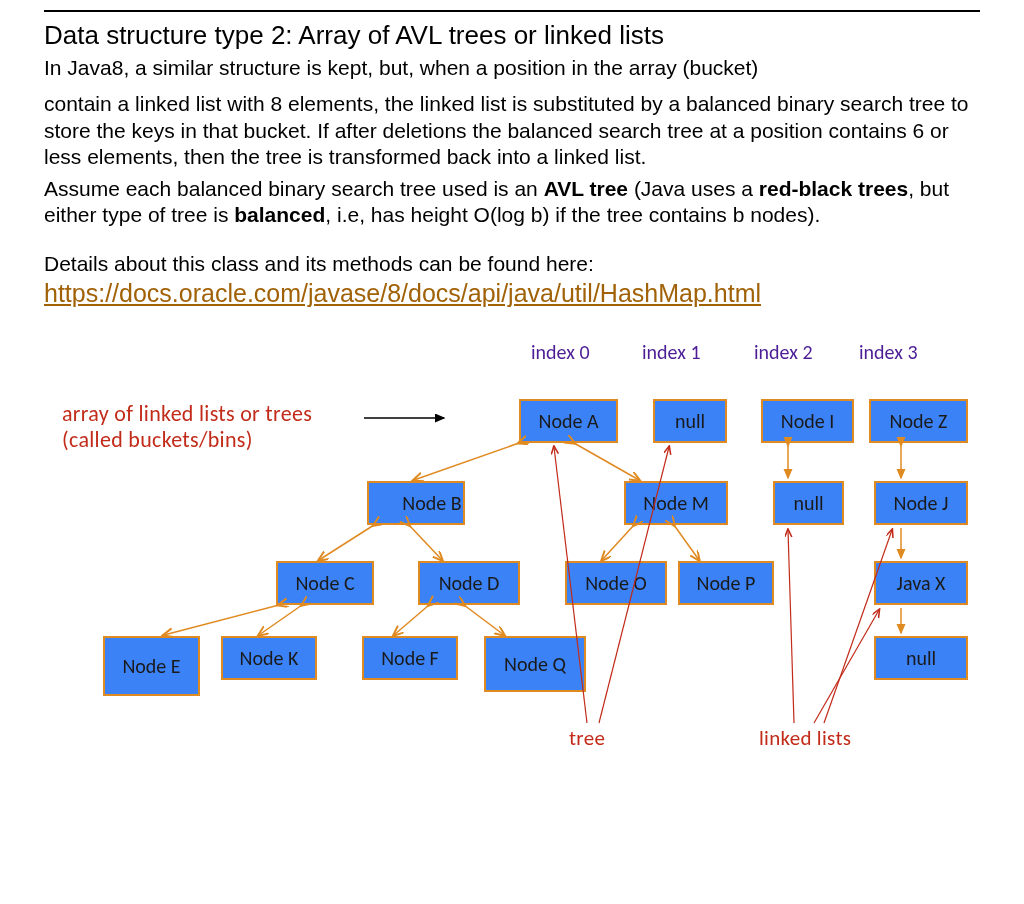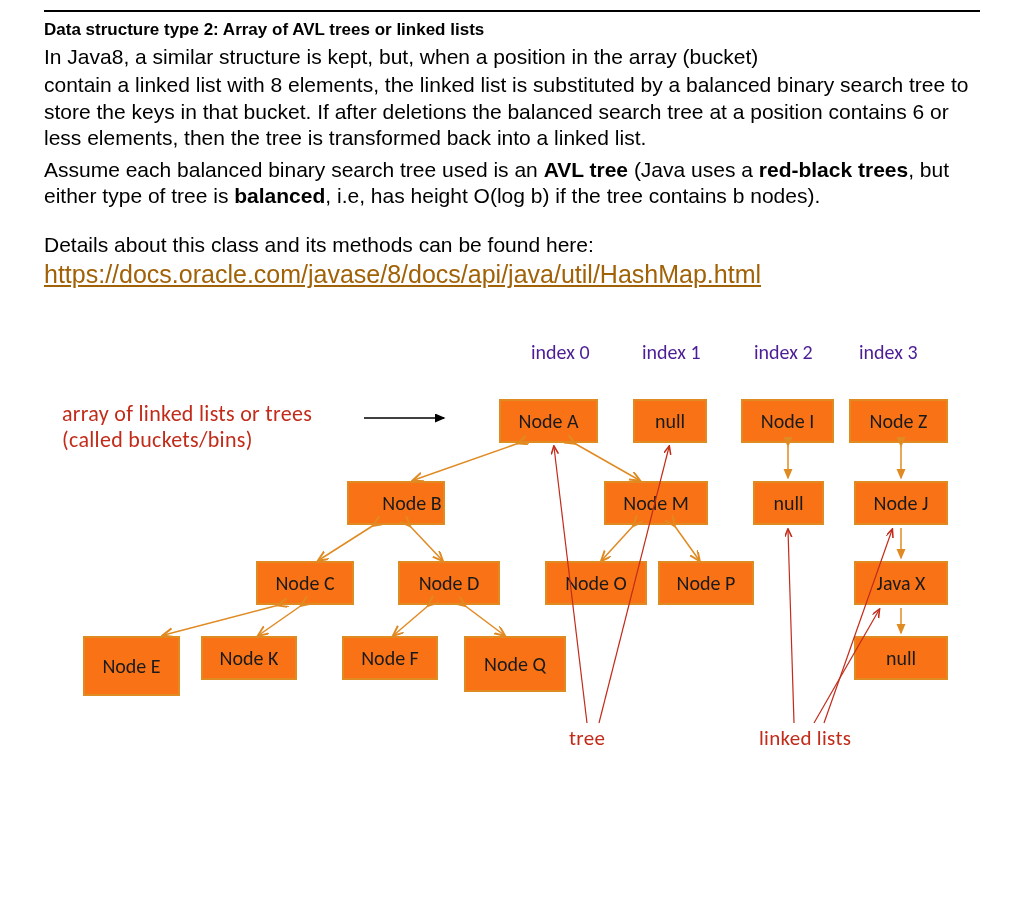--- a/index.html
+++ b/index.html
@@ -14,29 +14,29 @@
     height: 904px;
     position: relative;
     box-sizing: border-box;
     padding: 10px 44px 0 44px;
   }
   .hr {
     border-top: 2px solid #000;
     margin: 0 0 8px 0;
   }
   .heading {
-    font-size: 17px;
-    font-weight: bold;
+    font-size: 26px;
+    font-weight: normal;
     margin-bottom: 4px;
   }
   .p1, .p2, .p3, .p4 {
     font-size: 21px;
     line-height: 1.25;
   }
-  .p1 { margin-bottom: 2px; }
+  .p1 { margin-bottom: 10px; }
   .p2 { margin-bottom: 6px; }
   .p3 { margin-bottom: 22px; }
   .p4 { margin-bottom: 2px; }
   .link {
     color: #a16207;
     text-decoration: underline;
     font-size: 25px;
     margin-top: 40px;
   }
   .bold { font-weight: bold; }
@@ -55,27 +55,28 @@
   }
   .red {
     position: absolute;
     font-size: 22px;
     color: #c22b19;
     letter-spacing: 0.3px;
   }
   .box {
     position: absolute;
     border: 2px solid #e08a22;
-    background: #f97316;
+    background: #3b82f6;
     box-sizing: border-box;
     display: flex;
     align-items: center;
     justify-content: center;
     font-size: 20px;
     color: #1a1a1a;
+    margin-left: 20px;
   }
   svg.arrows {
     position: absolute;
     left: 0; top: 0;
     width: 940px;
     height: 460px;
     pointer-events: none;
   }
 </style>
 </head>

